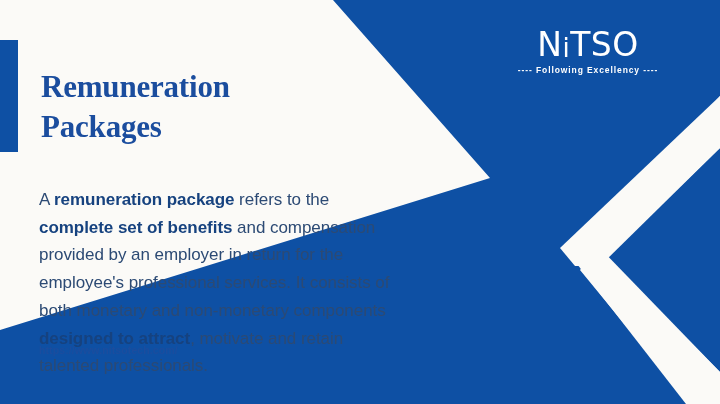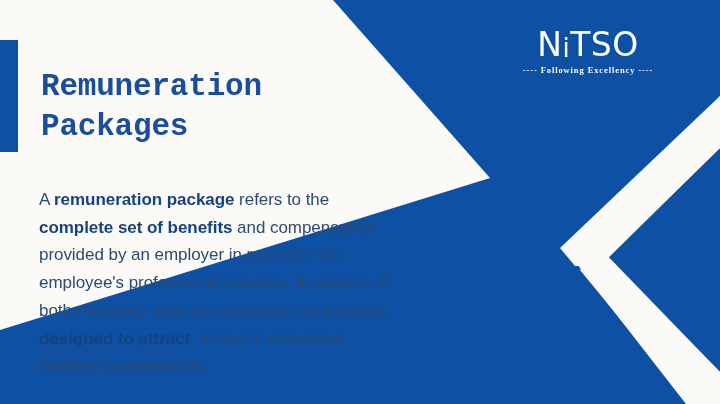--- a/index.html
+++ b/index.html
@@ -51,34 +51,34 @@
     font-weight: 400;
     white-space: nowrap;
   }
   .logo-word .lc {
     font-size: 26px;
     position: relative;
     top: 1px;
   }
   .logo-tagline {
     margin-top: 4px;
-    font-family: Liberation Serif, serif;
+    font-family: Liberation Sans, sans-serif;
     font-size: 8.5px;
     font-weight: bold;
     letter-spacing: 0.9px;
     color: #ffffff;
     white-space: nowrap;
   }
   
   .headline {
     position: absolute;
     left: 41px;
     top: 46px;
     width: 320px;
-    font-family: Liberation Mono, monospace;
+    font-family: Liberation Serif, serif;
     font-size: 31px;
     font-weight: bold;
     line-height: 1.30;
     letter-spacing: -0.2px;
     color: #1b4d9e;
     white-space: pre-line;
   }
   
   .body-copy {
     position: absolute;

